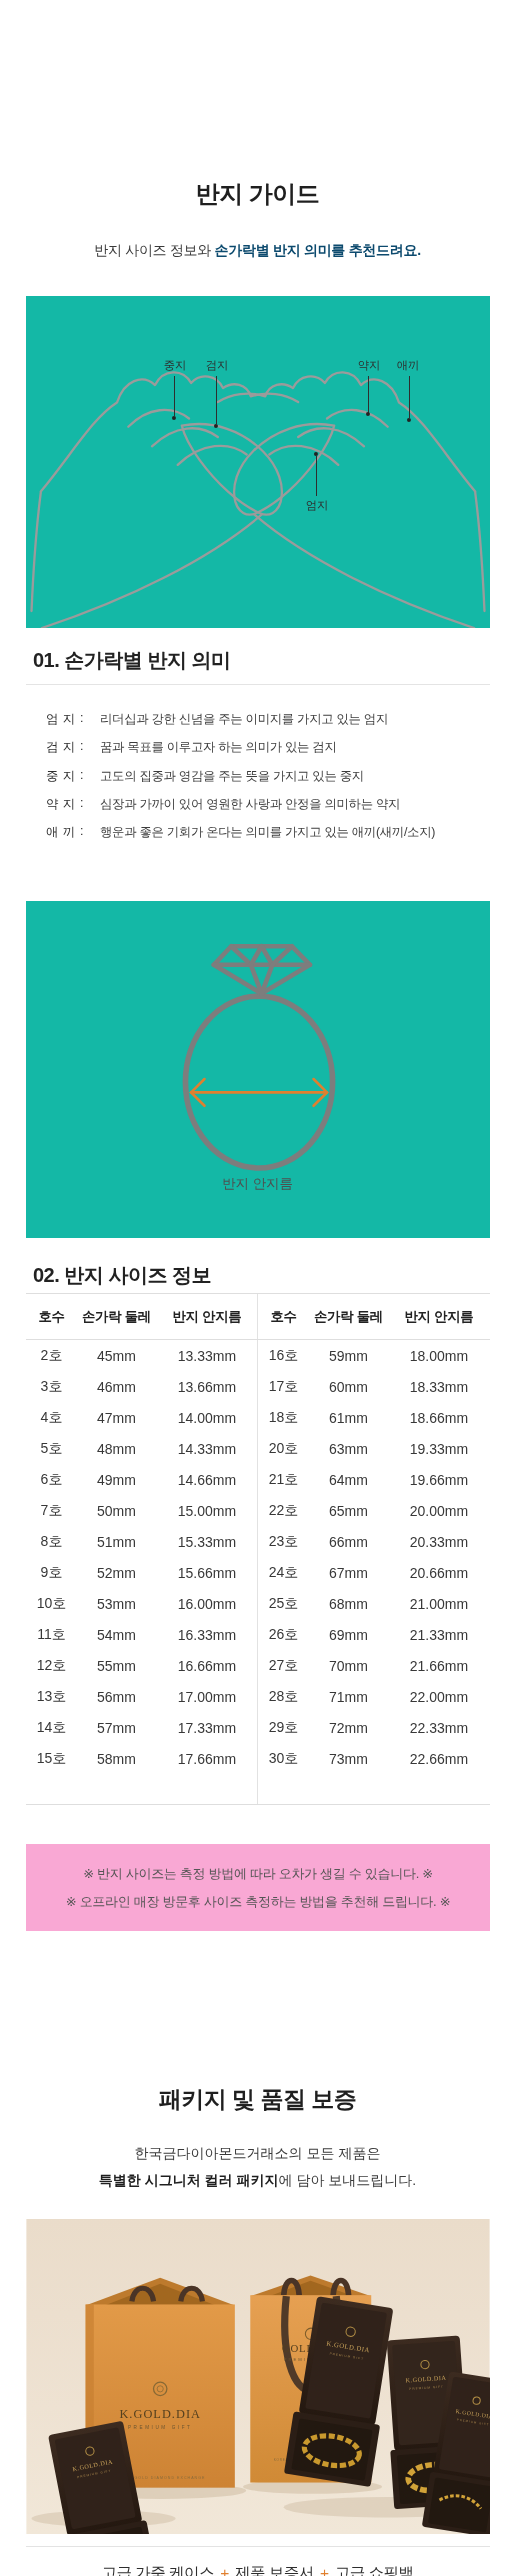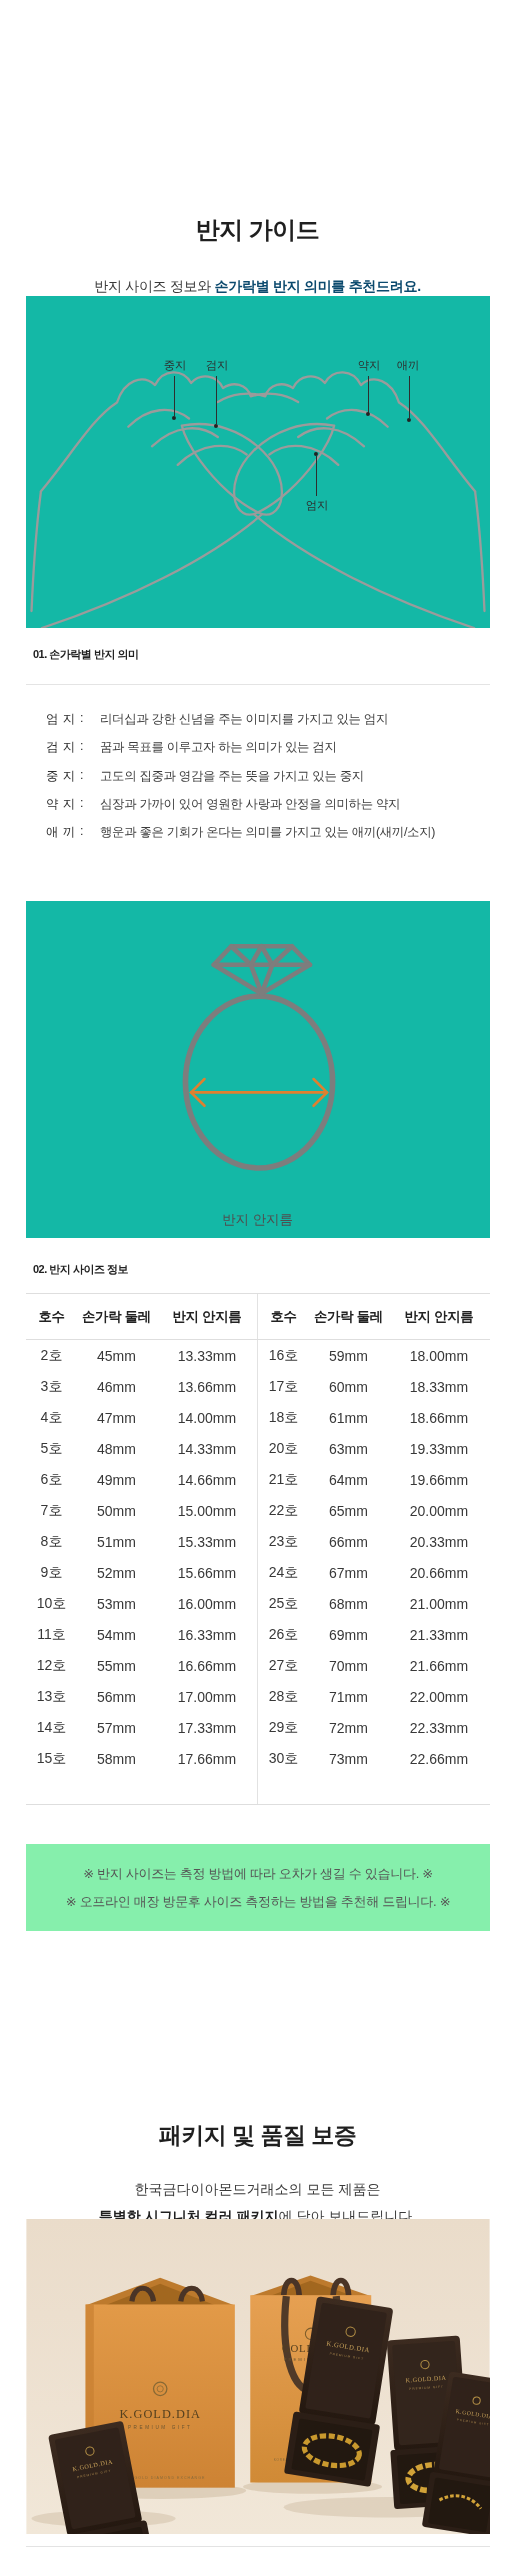--- a/index.html
+++ b/index.html
@@ -1,25 +1,25 @@
 <!DOCTYPE html>
 <html lang="ko" style="font-size:8.2px"><head>
 <meta charset="utf-8">
 <style>
   html,body{margin:0;padding:0;background:#ffffff;}
   body{font-family:"Liberation Sans","DejaVu Sans",sans-serif;color:#333;}
   #page{position:relative;width:515px;height:2679px;background:#fff;overflow:hidden;}
   .abs{position:absolute;}
-  .center{left:0;width:515px;text-align:center;margin-top:36px;}
+  .center{left:0;width:515px;text-align:center;}
 
   
   .big-title{top:178px;font-size:24px;font-weight:bold;color:#1f1f1f;letter-spacing:-0.5px;}
   .subtitle{top:242px;font-size:14px;color:#3a3a3a;letter-spacing:-0.3px;}
   .subtitle b{color:#0c4a6e;}
-  .sec-heading{left:33px;font-size:11px;font-weight:bold;color:#222;letter-spacing:-0.5px;}
+  .sec-heading{left:33px;font-size:20px;font-weight:bold;color:#222;letter-spacing:-0.5px;}
   .hr{left:26px;width:464px;height:0;border-top:1px solid #e4e4e4;}
 
   
   .gray-box{left:26px;width:464px;background:#14b8a6;}
   #hands-box{top:296px;height:332px;}
   #ring-box{top:901px;height:337px;}
 
   .finger-label{position:absolute;transform:translateX(-50%);font-size:11.3px;color:#2e2e2e;letter-spacing:0;white-space:nowrap;}
   .leader{position:absolute;width:0.5px;background:#2e2e2e;}
   .dot{position:absolute;width:4.1px;height:4.1px;border-radius:50%;background:#222;transform:translate(-50%,-50%);}
@@ -39,21 +39,21 @@
   .half.right{left:232px;}
   .thead{display:flex;height:46px;align-items:center;border-bottom:1px solid #dedede;box-sizing:border-box;}
   .thead span{font-size:13.4px;font-weight:bold;color:#222;text-align:center;letter-spacing:-0.3px;}
   .trow{display:flex;height:31px;align-items:center;}
   .tcell{font-size:14px;color:#383838;text-align:center;}
   .thead span:nth-child(1),.tcell:nth-child(1){width:22%;}
   .thead span:nth-child(2),.tcell:nth-child(2){width:34%;}
   .thead span:nth-child(3),.tcell:nth-child(3){width:44%;}
 
   
-  #notes-box{top:1844px;left:26px;width:464px;height:87px;background:#86efac;}
+  #notes-box{top:1844px;left:26px;width:464px;height:87px;background:#f9a8d4;}
   .note-line{position:absolute;left:0;width:464px;text-align:center;font-size:13px;color:#555;letter-spacing:-0.3px;}
 
   
   .pkg-title{top:2084px;font-size:23px;font-weight:bold;color:#1f1f1f;letter-spacing:-0.5px;}
   .pkg-sub1{top:2145px;font-size:14px;color:#3a3a3a;}
   .pkg-sub2{top:2172px;font-size:14px;color:#3a3a3a;}
   .pkg-sub2 b{color:#1f1f1f;}
   #photo-box{top:2219px;left:26px;width:464px;height:315px;overflow:hidden;}
   .footer-hr{position:absolute;left:26px;width:464px;height:0;border-top:0.5px solid #e3e3e3;}
   .pkg-footer{top:2563px;font-size:15.5px;color:#2e2e2e;letter-spacing:-0.5px;}

